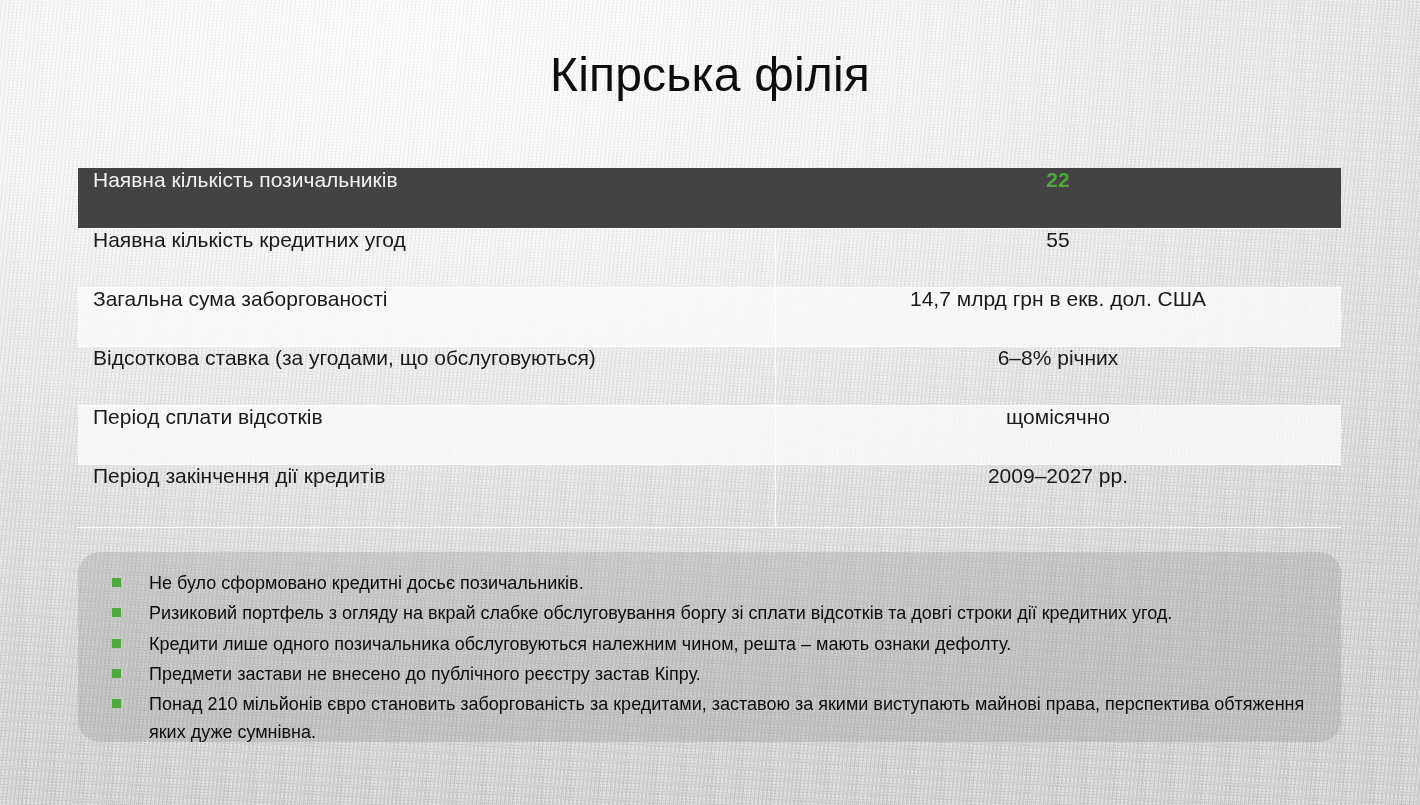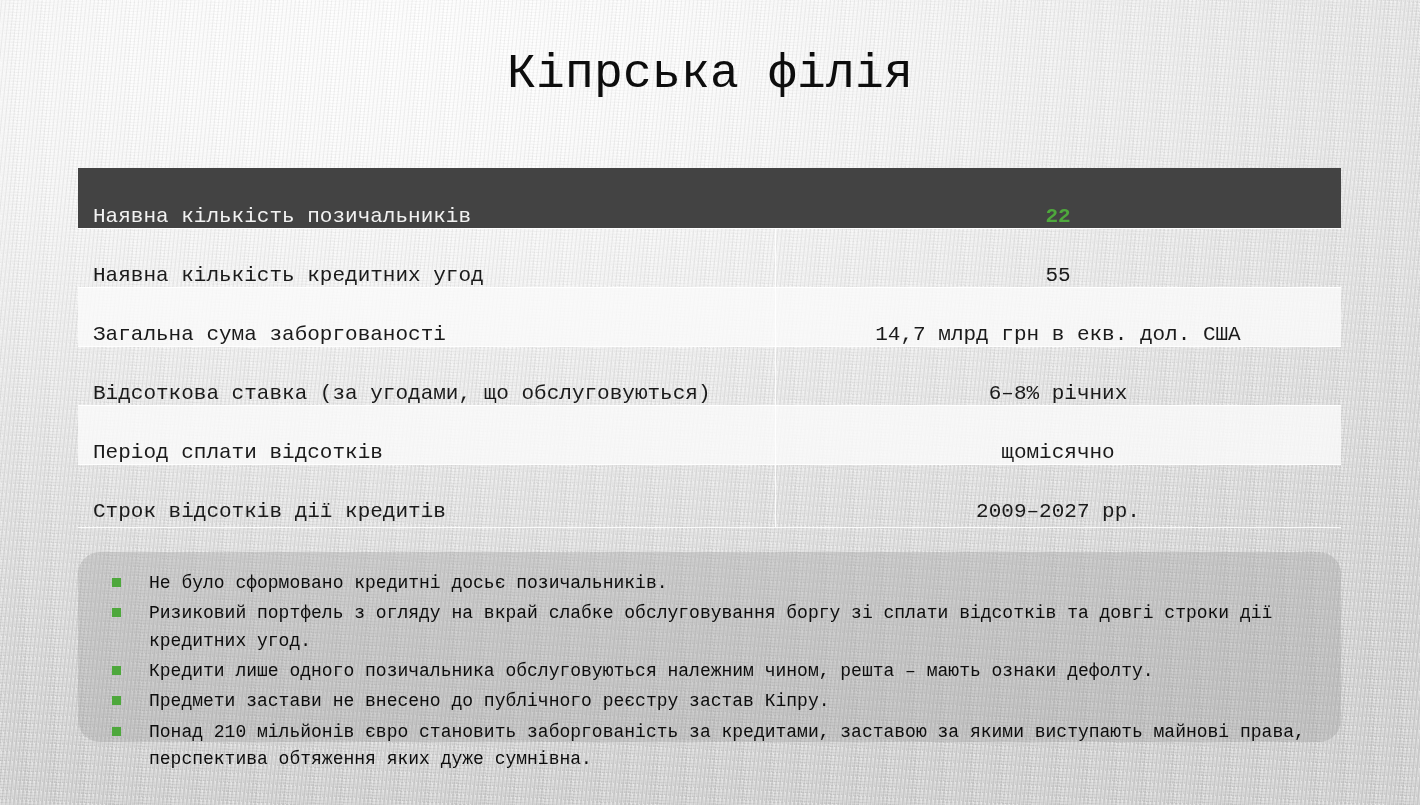--- a/index.html
+++ b/index.html
@@ -7,21 +7,21 @@
     margin: 0;
     padding: 0;
     background: #ffffff;
   }
 
   #slide {
     position: relative;
     width: 1420px;
     height: 805px;
     overflow: hidden;
-    font-family: Liberation Mono, monospace;
+    font-family: Liberation Sans, sans-serif;
     background-color: #d8d8d8;
     background-image:
       
       repeating-linear-gradient(96deg,
         rgba(255,255,255,0.55) 0px,
         rgba(255,255,255,0.10) 1px,
         rgba(190,190,190,0.20) 2px,
         rgba(255,255,255,0.40) 3px,
         rgba(255,255,255,0.10) 4px),
       repeating-linear-gradient(178deg,
@@ -59,21 +59,21 @@
   #facts-table {
     position: absolute;
     left: 78px;
     top: 168px;
     width: 1263px;
   }
 
   .trow {
     position: relative;
     display: flex;
-    align-items: flex-end;
+    align-items: flex-start;
     height: 59px;
     box-sizing: border-box;
   }
 
   .trow .cell-label {
     flex: 0 0 697px;
     padding-left: 15px;
     box-sizing: border-box;
     font-size: 21px;
     color: #1a1a1a;
@@ -195,21 +195,21 @@
       </div>
       <div class="trow row-plain sep-top">
         <div class="cell-label">Відсоткова ставка (за угодами, що обслуговуються)</div>
         <div class="cell-value">6–8% річних</div>
       </div>
       <div class="trow row-band sep-top">
         <div class="cell-label">Період сплати відсотків</div>
         <div class="cell-value">щомісячно</div>
       </div>
       <div class="trow row-plain sep-top">
-        <div class="cell-label">Строк відсотків дії кредитів</div>
+        <div class="cell-label">Період закінчення дії кредитів</div>
         <div class="cell-value">2009–2027 рр.</div>
       </div>
       <div class="vdiv"></div>
     <div class="bottom-rule"></div>
   </div>
 
   <div id="notes-panel">
 
   <div class="note-item">
         <span class="note-bullet"></span>

